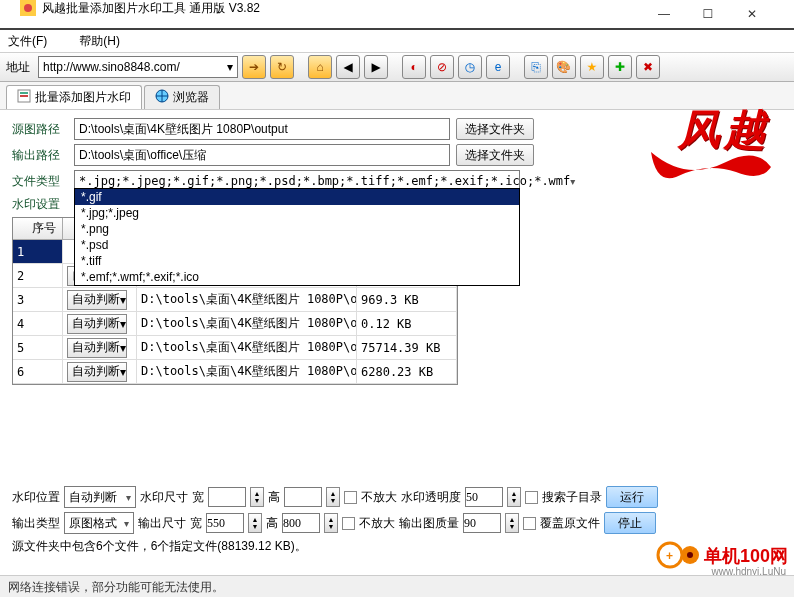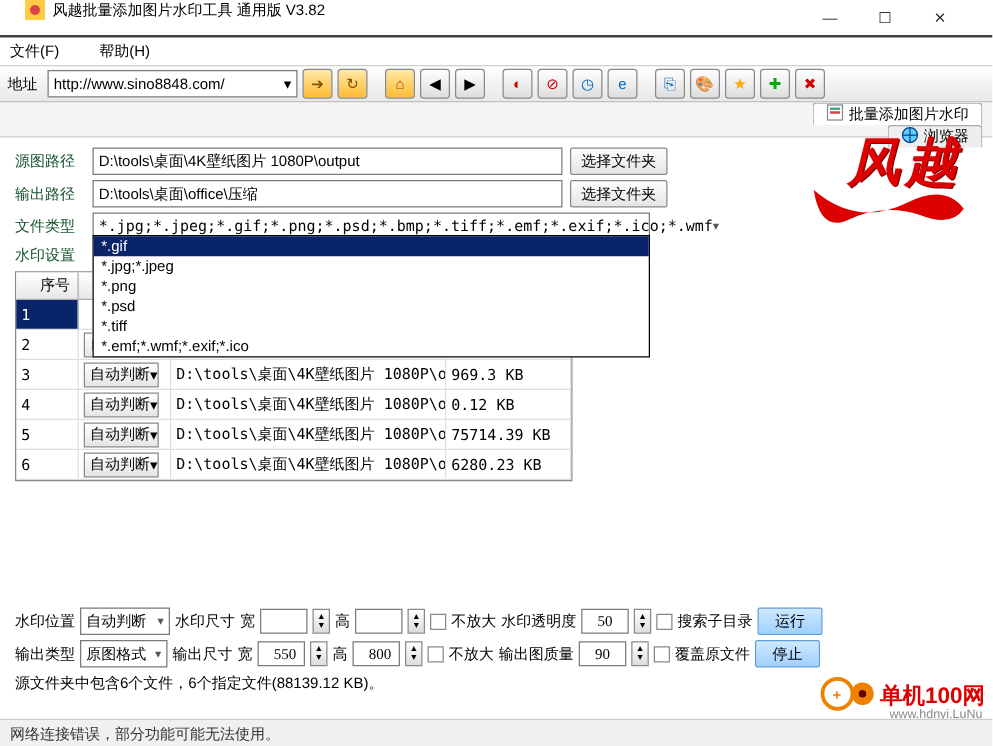--- a/index.html
+++ b/index.html
@@ -7,21 +7,21 @@
 .titlebar { height: 30px; background: #fff; border-bottom: 2px solid #404040; display: flex; align-items: flex-start; padding: 0 20px; }
 .titlebar .icon { width: 16px; height: 16px; margin-right: 6px; display:inline-flex; align-items:center; justify-content:center;}
 .titlebar .title { flex: 1; }
 .titlebar .winbtn { width: 44px; height: 28px; display: inline-flex; align-items: center; justify-content: center; color: #333; }
 .menubar { height: 22px; display: flex; align-items: center; padding: 0 8px; gap: 32px; }
 .toolbar { height: 30px; background: linear-gradient(#fefefe,#e8e8e8); border-top:1px solid #d0d0d0; border-bottom:1px solid #b0b0b0; display:flex; align-items:center; padding:0 6px; gap:4px;}
 .toolbar .lbl { margin-right:4px;}
 .url-combo { flex:0 0 200px; height:22px; background:#fff; border:1px solid #7a7a7a; display:flex; align-items:center; padding:0 4px; justify-content:space-between;}
 .tbtn { width:24px; height:24px; border:1px solid #888; background:linear-gradient(#fff,#ddd); border-radius:3px; display:inline-flex; align-items:center; justify-content:center; font-size:12px;}
 .tbtn.orange{ background:linear-gradient(#ffe9a8,#ffbb33); color:#8a4a00;}
-.tabs { height:28px; background:#f5f5f5; border-bottom:1px solid #ccc; display:flex; align-items:flex-end; padding:0 6px;flex-direction:column;}
+.tabs { height:28px; background:#f5f5f5; border-bottom:1px solid #ccc; display:flex; align-items:flex-end; padding:0 6px;}
 .tab { height:24px; padding:0 10px; border:1px solid #aaa; border-bottom:none; background:#fff; display:inline-flex; align-items:center; gap:4px; margin-right:2px; border-radius:3px 3px 0 0;}
 .tab.inactive{ background:#eee;}
 .content { padding:8px 12px; position:relative;}
 .row { display:flex; align-items:center; margin-bottom:4px; gap:6px;}
 .row .lbl { width:56px; color:#14532d;}
 .txt { height:22px; border:1px solid #7a7a7a; background:#fff; padding:0 4px; display:flex; align-items:center;}
 .btn { height:22px; padding:0 8px; background:linear-gradient(#fdfdfd,#e5e5e5); border:1px solid #888; border-radius:2px;}
 .btn.blue{ background:linear-gradient(#cfe8ff,#a0d0ff); border-color:#5a9cd8;}
 .combo { height:22px; border:1px solid #7a7a7a; background:#fff; display:flex; align-items:center; padding:0 4px; justify-content:space-between;}
 .combo .arr{ font-size:10px; color:#555;}
@@ -31,21 +31,21 @@
 .tr{ display:flex; border-bottom:1px solid #ddd; height:24px;}
 .td{ border-right:1px solid #ddd; padding:2px 4px; display:flex; align-items:center; font-family:SimSun,monospace; overflow:hidden; white-space:nowrap;}
 .td.sel{ background:#0a246a; color:#fff;}
 .mini-combo{ background:linear-gradient(#fff,#e5e5e5); border:1px solid #888; height:20px; width:60px; display:flex; align-items:center; justify-content:space-between; padding:0 4px; font-family:SimSun;}
 .dropdown{ position:absolute; background:#fff; border:1px solid #000; z-index:10; font-family:SimSun,monospace;}
 .dropdown .opt{ padding:1px 6px;}
 .dropdown .opt.sel{ background:#0a246a; color:#fff;}
 .bottom{ position:absolute; left:12px; right:12px; bottom:42px;}
 .brow{ display:flex; align-items:center; gap:4px; margin-bottom:4px; flex-wrap:nowrap;}
 .brow .lbl2{ white-space:nowrap;}
-.num{ width:38px; height:20px; border:1px solid #7a7a7a; background:#fff; display:inline-flex; align-items:center; padding:0 12px; font-family:SimSun;}
+.num{ width:38px; height:20px; border:1px solid #7a7a7a; background:#fff; display:inline-flex; align-items:center; padding:0 0; font-family:SimSun;}
 .spin{ width:14px; height:20px; border:1px solid #888; background:linear-gradient(#fff,#ddd); display:inline-flex; flex-direction:column; font-size:7px; align-items:center; justify-content:center; line-height:7px;}
 .chk{ width:13px; height:13px; border:1px solid #888; background:#fff; display:inline-block;}
 .status{ position:absolute; bottom:0; left:0; right:0; height:22px; background:#f0f0f0; border-top:1px solid #ccc; padding:3px 8px; color:#333;}
 .logo{ position:absolute; right:24px; top:102px; color:#d00; font-family:"STXingkai","KaiTi",cursive; font-size:42px; font-style:italic; font-weight:bold; letter-spacing:4px; text-shadow:1px 1px 0 #800;}
 .logo-swirl{ position:absolute; right:18px; top:142px; width:130px; height:44px;}
 .corner{ position:absolute; right:6px; bottom:22px; display:flex; align-items:center; gap:4px;}
 .corner .big{ font-size:22px; color:#f08000; font-weight:bold;}
 .corner .cn{ font-size:18px; color:#d00; font-weight:bold;}
 .corner .sub{ font-size:10px; color:#888; position:absolute; right:2px; bottom:-2px;}
 .arrow{ position:absolute; z-index:5;}

